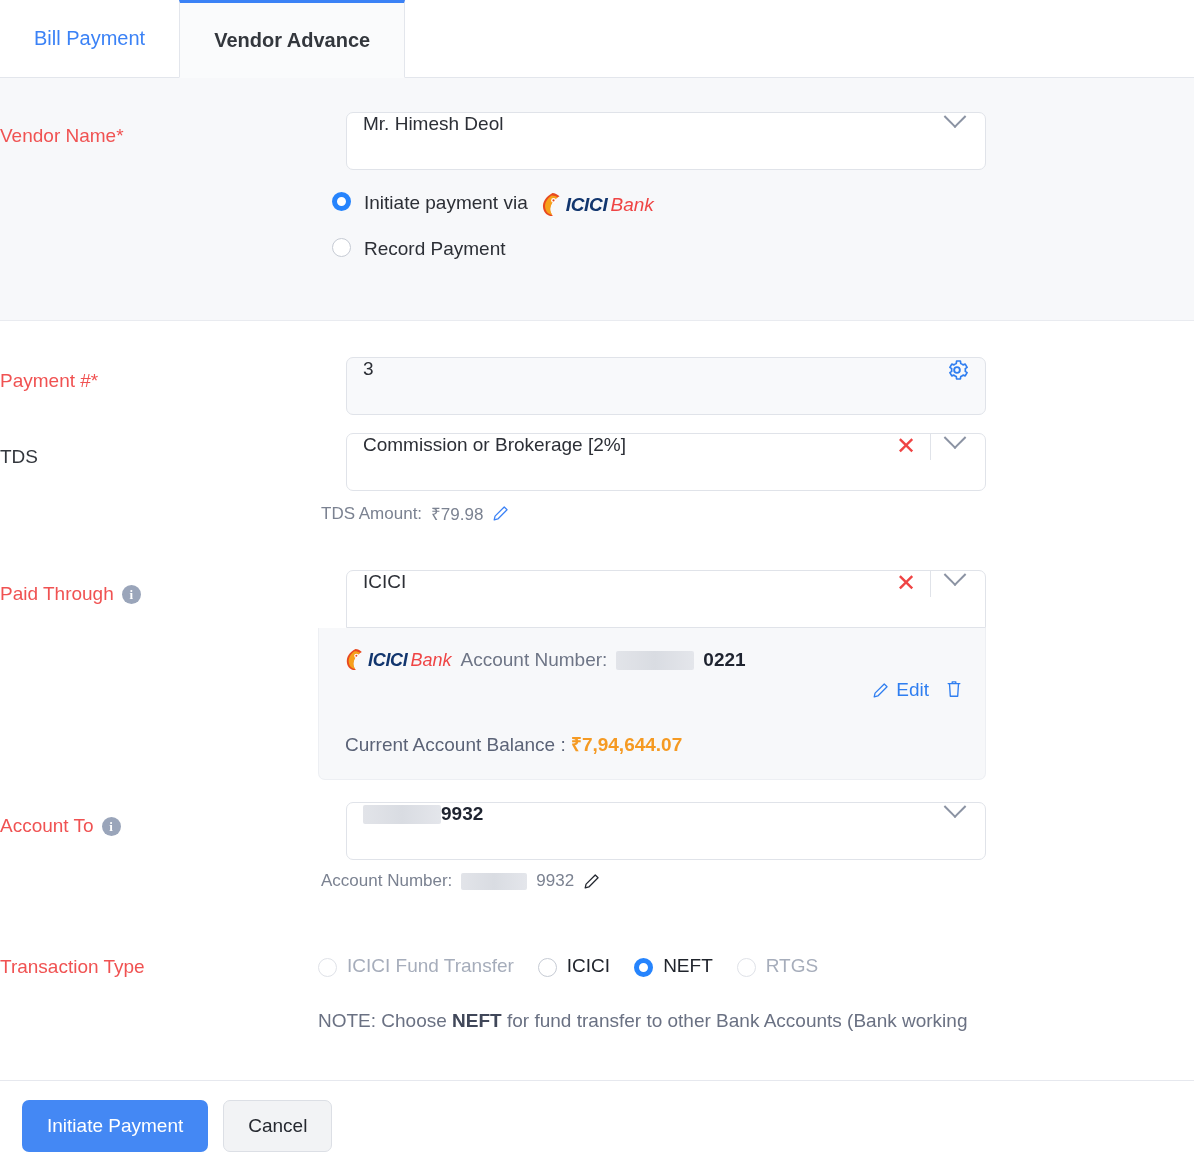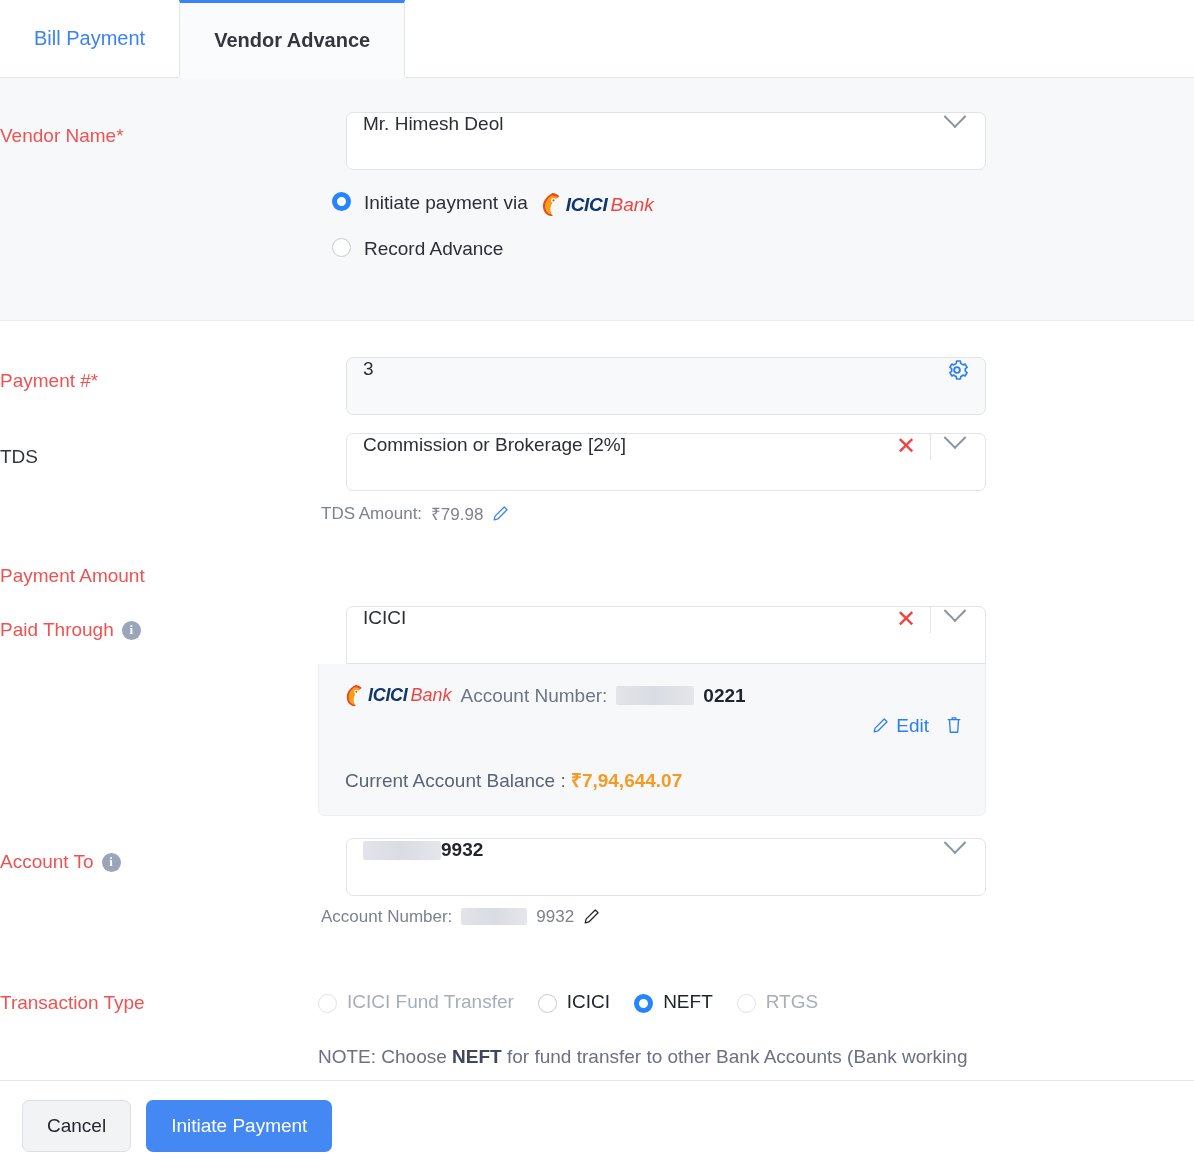--- a/index.html
+++ b/index.html
@@ -288,21 +288,21 @@
                   <path d="M10.6 3.5 C6.2 6.5 3.4 10.8 4.2 15.9 C4.8 19.7 7.7 22.4 11.2 22.6 C9.3 20.3 8.8 17 9.9 13.8 C10.9 10.7 13.3 7.6 16.6 5.4 C14.8 4.1 12.7 3.4 10.6 3.5 Z" fill="#f6a01a"></path>
                   <ellipse cx="12.5" cy="8.4" rx="2.4" ry="2.4" fill="#ffffff"></ellipse>
                   <ellipse cx="12.5" cy="8.4" rx="1.1" ry="1.1" fill="#e8491f"></ellipse>
                 </svg>
                 <span class="ic" style="font-size:19px">ICICI</span>
                 <span class="bk" style="font-size:19px">Bank</span>
               </span>
             </div>
             <div class="radio-line">
               <span class="radio"></span>
-              <span>Record Advance</span>
+              <span>Record Payment</span>
             </div>
           </div>
         </div>
       </div>
     </div>
 
     <div class="section-white">
 
       <div class="row">
         <div class="label">Payment #*</div>
@@ -330,21 +330,20 @@
             <span>TDS Amount: </span>
               <span>₹79.98</span>
             <svg class="pencil" viewBox="0 0 20 20">
               <path d="M14.4 2.3 17.7 5.6 6.9 16.4 2.6 17.4 3.6 13.1 14.4 2.3Z" fill="none" stroke="#3b82f6" stroke-width="1.5" stroke-linejoin="round"></path>
             </svg>
           </div>
         </div>
       </div>
 
       <div class="row" style="margin-top:27px">
-        <div class="label">Payment Amount</div>
       </div>
 
       <div class="row" style="margin-top:18px">
         <div class="label">
           <span>Paid Through</span>
           <span class="info-icon">i</span>
         </div>
         <div class="field-col">
           <div class="input-box" style="border-radius:7px 7px 0 0">
             <span class="input-val">ICICI</span>
@@ -434,17 +433,17 @@
           <div class="note">
             <span>NOTE: Choose </span><b>NEFT</b><span> for fund transfer to other Bank Accounts (Bank working</span>
           </div>
         </div>
       </div>
 
     </div>
   </div>
 
   <div class="footer">
+    <button class="btn btn-primary">Initiate Payment</button>
     <button class="btn btn-secondary">Cancel</button>
-    <button class="btn btn-primary">Initiate Payment</button>
   </div>
 
 </div>
 
 </body></html>

